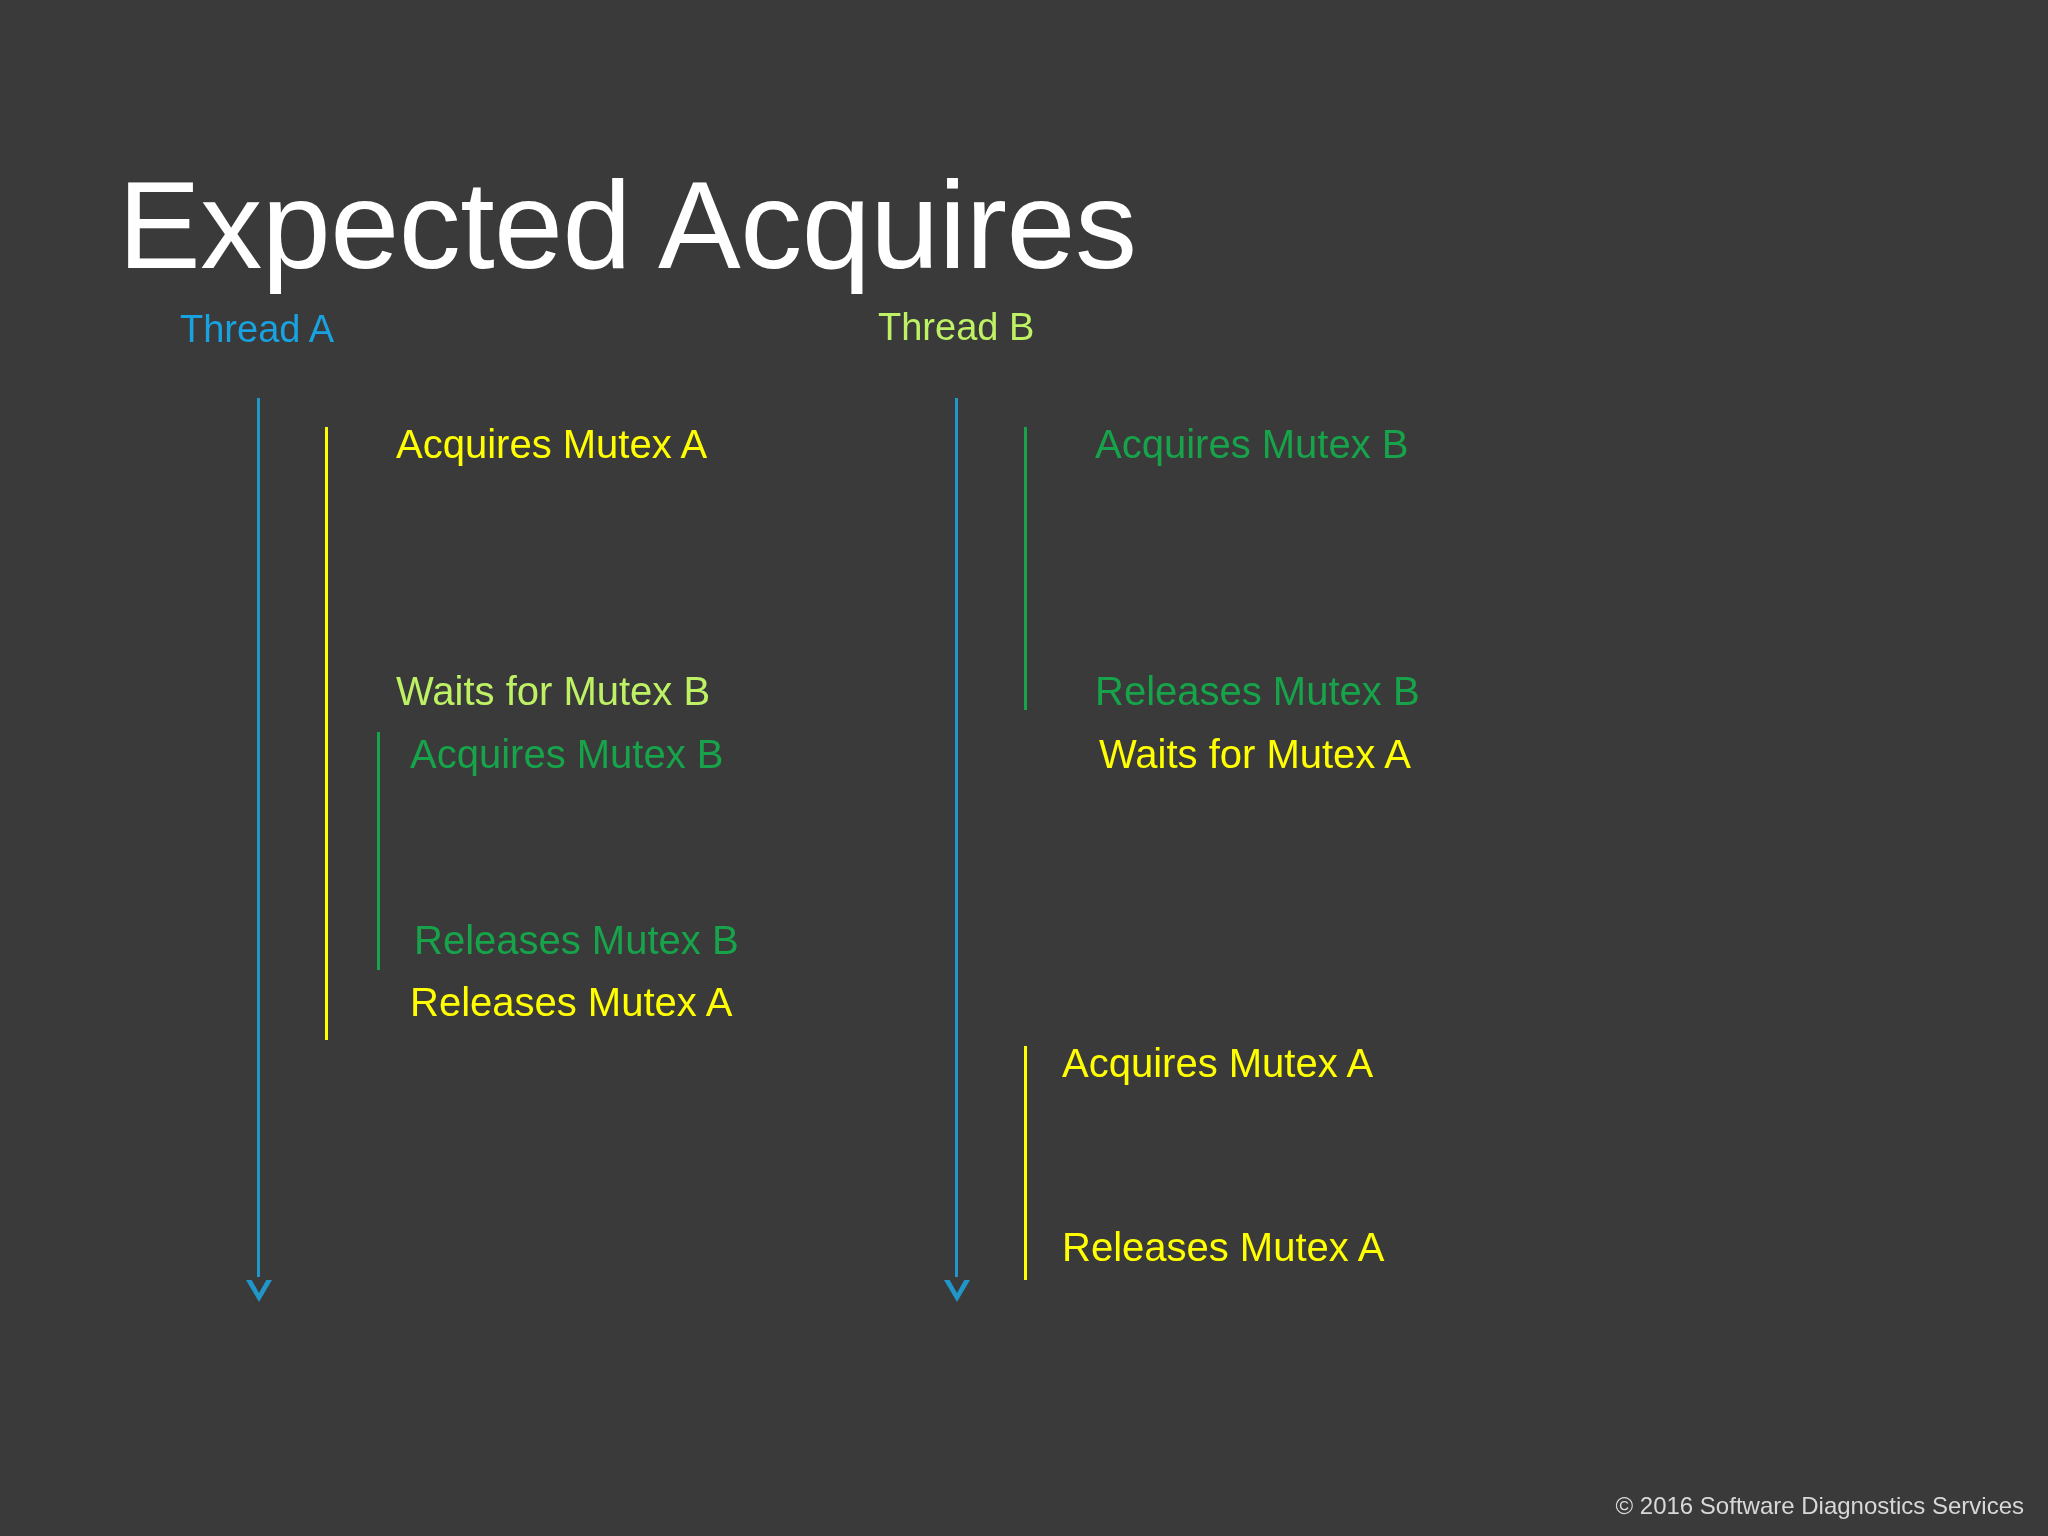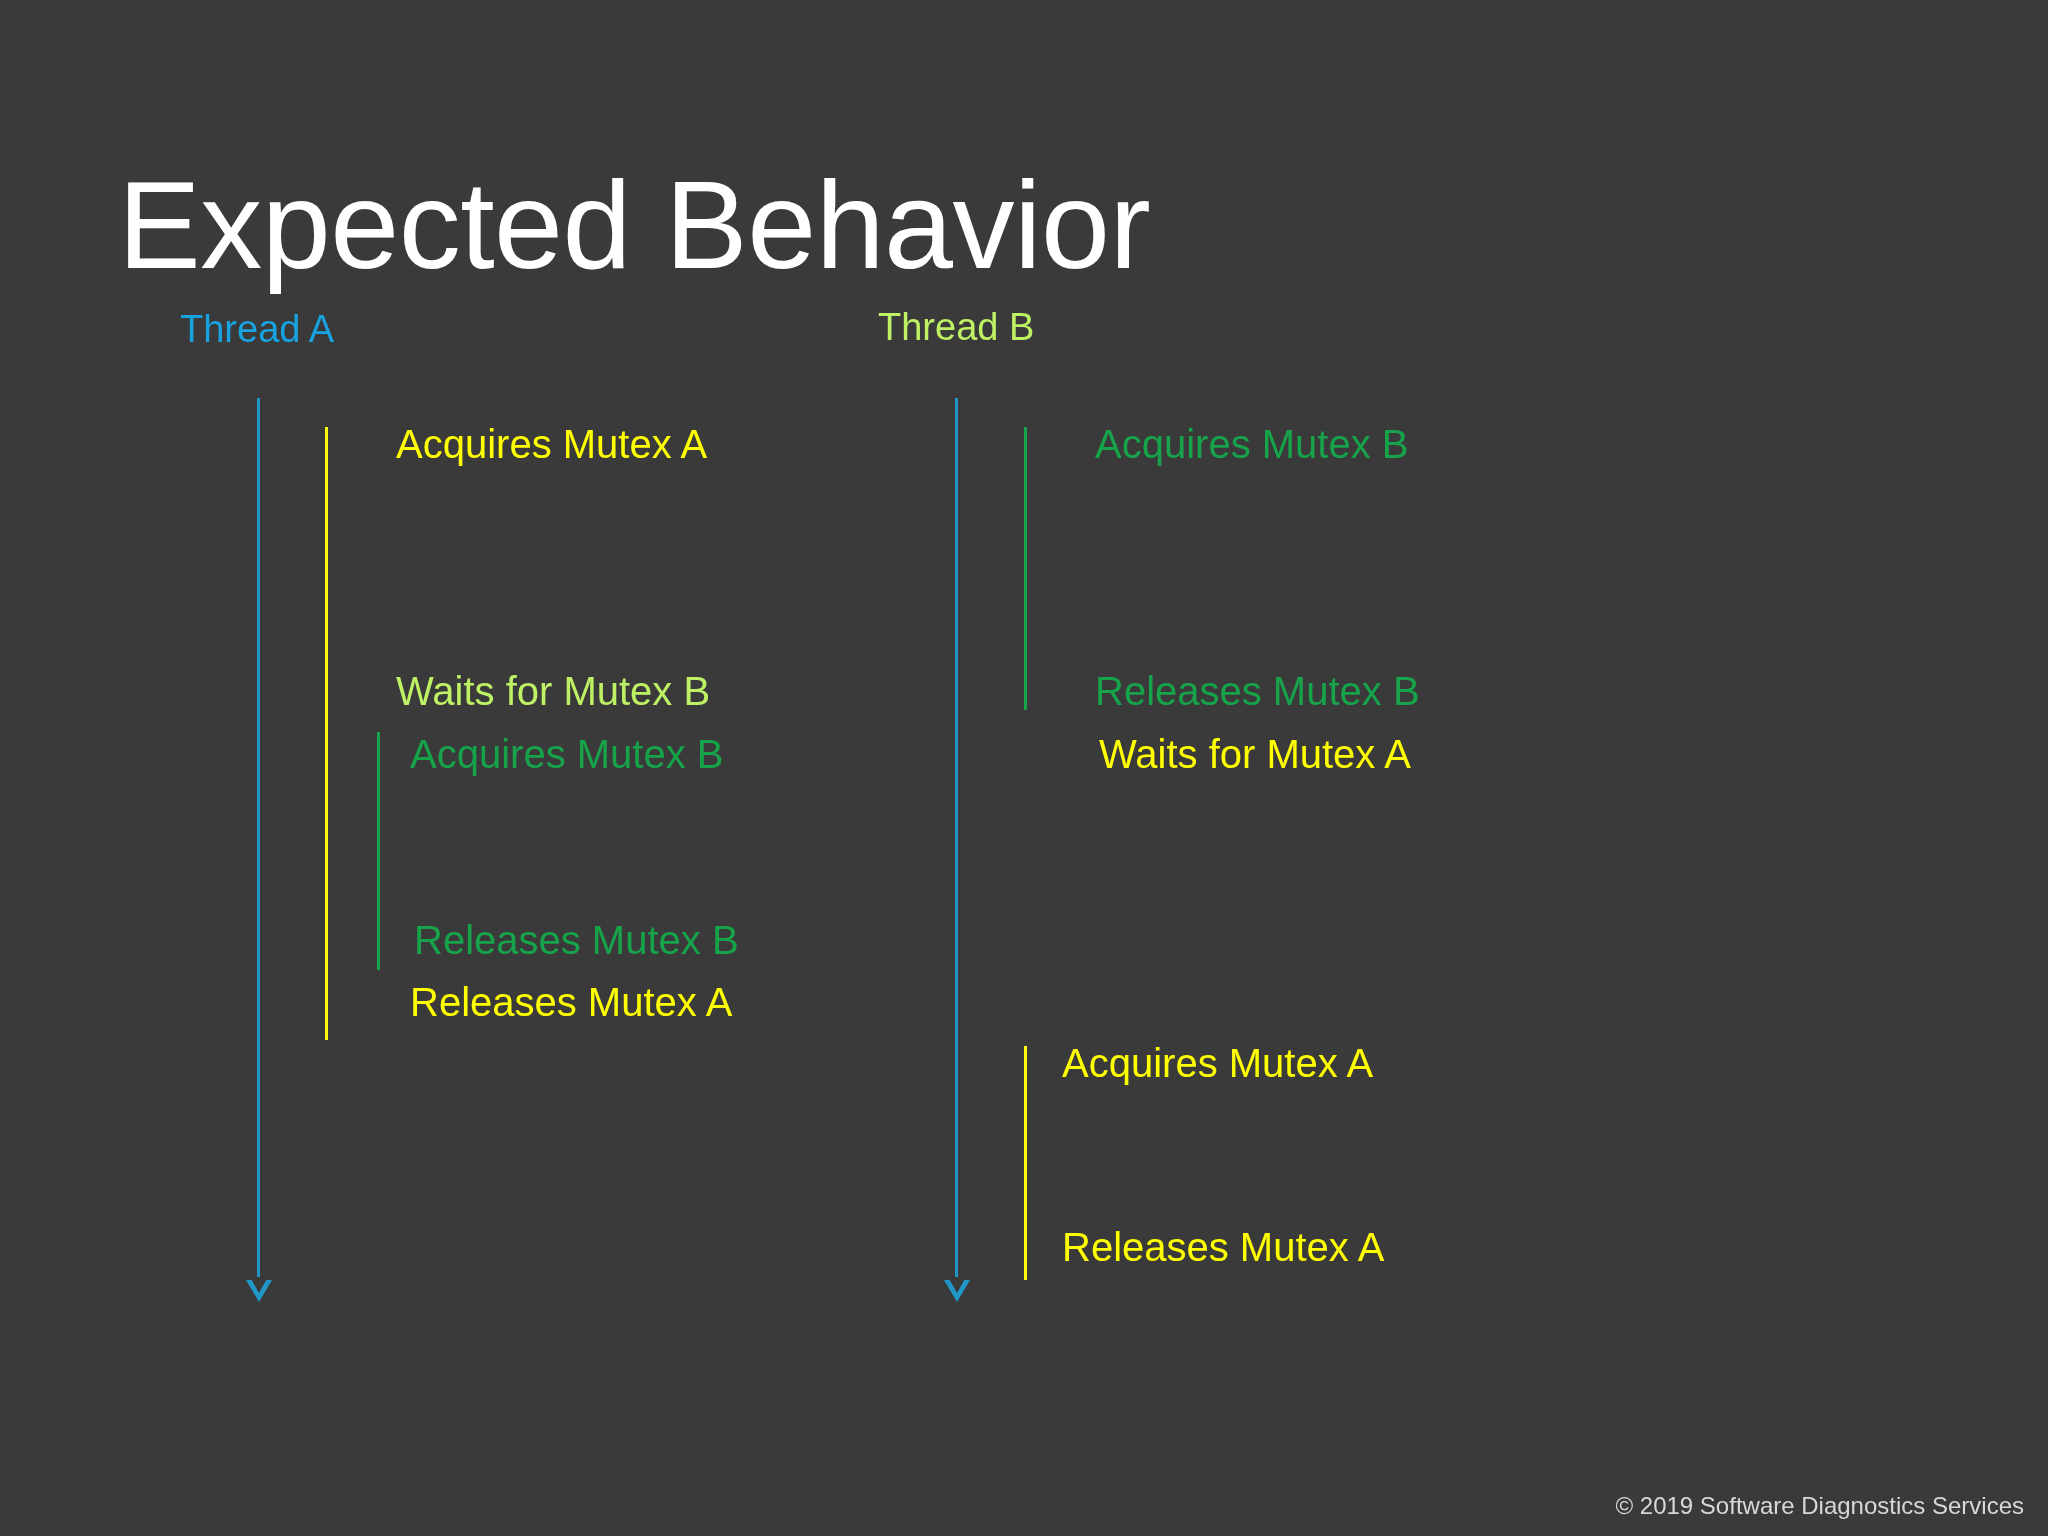--- a/index.html
+++ b/index.html
@@ -102,21 +102,21 @@
     color: #d8d8d8;
     white-space: nowrap;
     line-height: 1;
   }
 </style>
 </head>
 <body>
 
 <div class="slide">
 
-  <h1 class="slide-title">Expected Behavior</h1>
+  <h1 class="slide-title">Expected Acquires</h1>
 
   <div class="thread-col" id="threads-layer">
       <div class="thread-label" style="left: 180px; top: 310px; color: rgb(24, 163, 224);">Thread A</div>
       <div class="lifeline" style="left: 257px; top: 398px; height: 882px; background: rgb(33, 150, 200);"></div>
       <div class="lifeline-arrow" style="left: 246px; top: 1280px; border-top-color: rgb(33, 150, 200);"></div>
       <div class="hold-bar mutex-a" style="left: 325px; top: 427px; height: 613px; background: rgb(255, 255, 0);"></div>
       <div class="hold-bar mutex-b" style="left: 377px; top: 732px; height: 238px; background: rgb(22, 163, 74);"></div>
       <div class="event-label mutex-a" style="left: 396px; top: 424px; color: rgb(255, 255, 0);">Acquires Mutex A</div>
       <div class="event-label mutex-b" style="left: 396px; top: 671px; color: #bef264;">Waits for Mutex B</div>
       <div class="event-label mutex-b" style="left: 410px; top: 734px; color: rgb(22, 163, 74);">Acquires Mutex B</div>
@@ -127,15 +127,15 @@
       <div class="lifeline-arrow" style="left: 944px; top: 1280px; border-top-color: rgb(33, 150, 200);"></div>
       <div class="hold-bar mutex-b" style="left: 1024px; top: 427px; height: 283px; background: rgb(22, 163, 74);"></div>
       <div class="hold-bar mutex-a" style="left: 1024px; top: 1046px; height: 234px; background: rgb(255, 255, 0);"></div>
       <div class="event-label mutex-b" style="left: 1095px; top: 424px; color: rgb(22, 163, 74);">Acquires Mutex B</div>
       <div class="event-label mutex-b" style="left: 1095px; top: 671px; color: rgb(22, 163, 74);">Releases Mutex B</div>
       <div class="event-label mutex-a" style="left: 1099px; top: 734px; color: rgb(255, 255, 0);">Waits for Mutex A</div>
       <div class="event-label mutex-a" style="left: 1062px; top: 1043px; color: rgb(255, 255, 0);">Acquires Mutex A</div>
       <div class="event-label mutex-a" style="left: 1062px; top: 1227px; color: rgb(255, 255, 0);">Releases Mutex A</div>
     </div>
 
-  <div class="footer-copyright">© 2019 Software Diagnostics Services</div>
+  <div class="footer-copyright">© 2016 Software Diagnostics Services</div>
 
 </div>
 
 </body></html>

